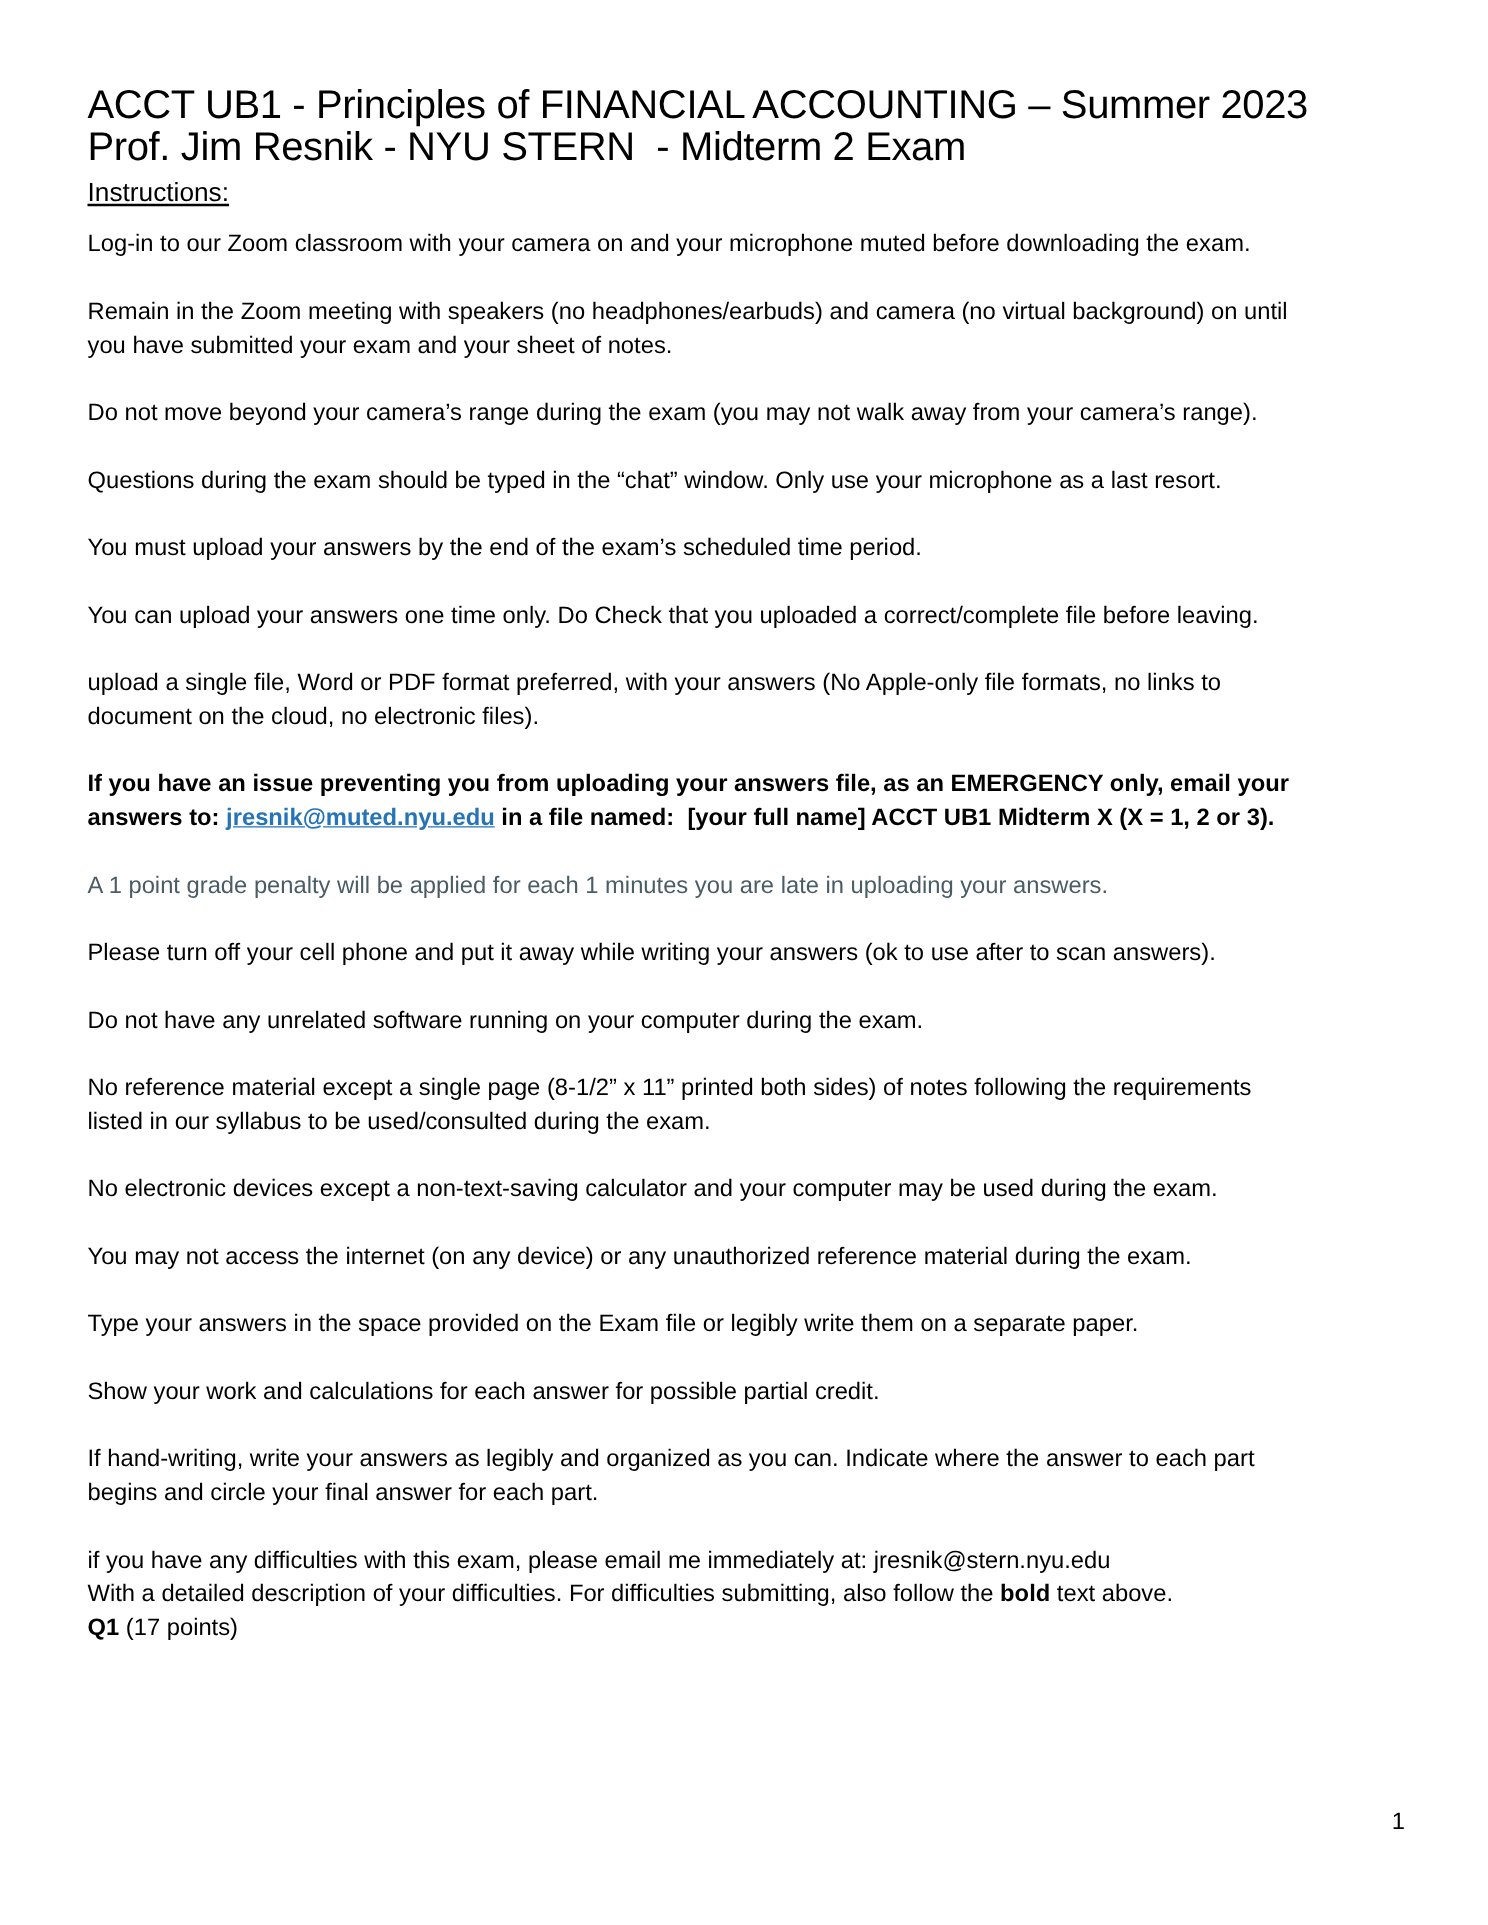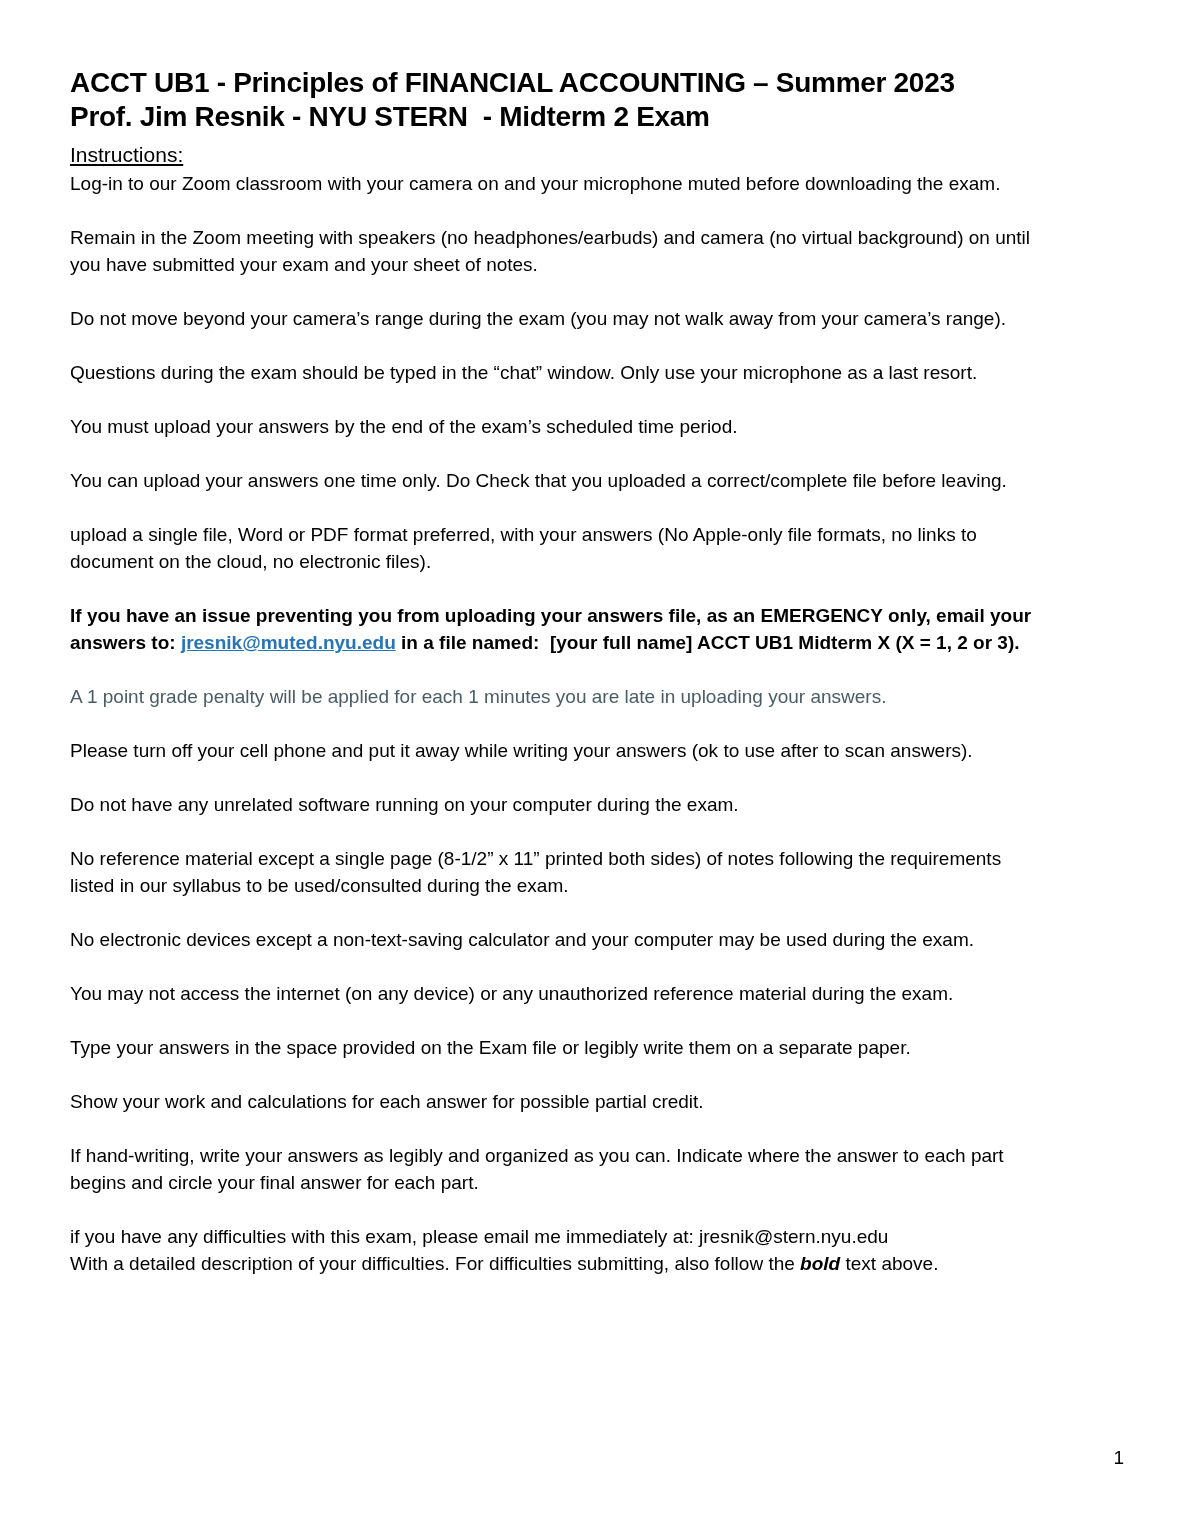--- a/index.html
+++ b/index.html
@@ -15,61 +15,60 @@
     color: #000000;
     overflow: hidden;
   }
   .page {
     box-sizing: border-box;
     width: 1190px;
     height: 1540px;
     padding: 66px 58px 0 70px;
   }
   .title-line {
-    font-size: 28px;
-    font-weight: bold;
+    font-size: 32px;
+    font-weight: normal;
     line-height: 34px;
     letter-spacing: -0.3px;
     white-space: pre;
   }
   .instructions-label {
     display: inline-block;
     margin-top: 7px;
     font-size: 21px;
     font-weight: normal;
     line-height: 27px;
     text-decoration: underline;
   }
   .para {
     margin: 27px 0 0 0;
     font-size: 19px;
     line-height: 27px;
     white-space: pre-line;
   }
   .para.first {
-    margin-top: 2px;
+    margin-top: 14px;
   }
   .para.bold-para {
     font-weight: bold;
   }
   .para.penalty {
     color: var(--penalty-text, #4a5c66);
   }
   .para.tight {
     margin-top: 0;
   }
   .email-link {
     color: var(--link, #2674b8);
     text-decoration: underline;
     font-weight: bold;
     cursor: pointer;
   }
   .bold-inline {
     font-weight: bold;
-    font-style: italic;
   }
   .q1-label {
     font-weight: bold;
   }
   .page-number {
     position: absolute;
     top: 1444px;
     right: 66px;
     font-size: 19px;
     line-height: 27px;
@@ -107,16 +106,17 @@
   <p class="para">No electronic devices except a non-text-saving calculator and your computer may be used during the exam.</p>
   <p class="para">You may not access the internet (on any device) or any unauthorized reference material during the exam.</p>
   <p class="para">Type your answers in the space provided on the Exam file or legibly write them on a separate paper.</p>
   <p class="para">Show your work and calculations for each answer for possible partial credit.</p>
   <p class="para">If hand-writing, write your answers as legibly and organized as you can. Indicate where the answer to each part
 begins and circle your final answer for each part.</p>
 
   <p class="para">if you have any difficulties with this exam, please email me immediately at: jresnik@stern.nyu.edu</p>
   <p class="para tight"><span>With a detailed description of your difficulties. For difficulties submitting, also follow the </span><span class="bold-inline">bold</span><span> text above.</span></p>
 
+  <p class="para tight"><span class="q1-label">Q1</span><span> (17 points)</span></p>
 
 </div>
 
 <div class="page-number">1</div>
 
 </body></html>

